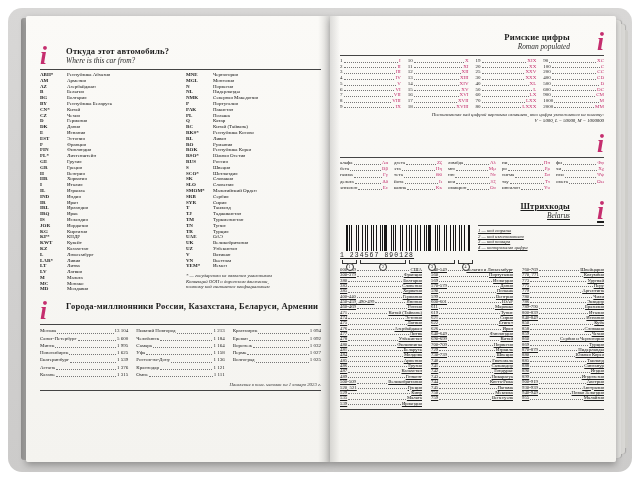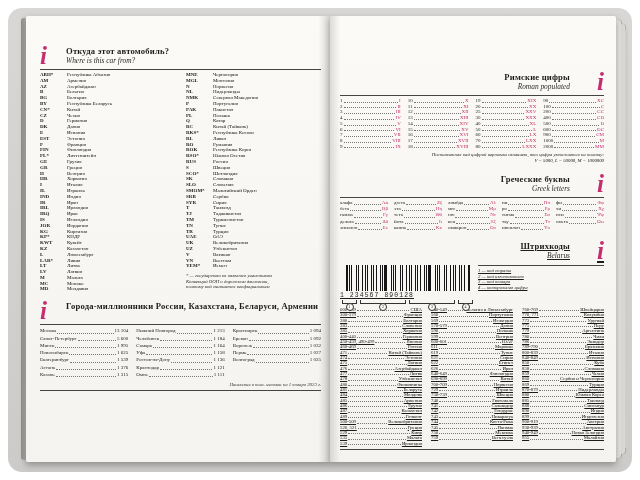--- a/index.html
+++ b/index.html
@@ -616,21 +616,21 @@
       <div class="note">Население в тыс. человек на 1 января 2023 г.</div>
       <hr class="rule" style="margin-top:3px;">
     </section>
 
   </div>
 </div>
 
 <div class="page page-right">
   <div class="inner-r">
 
-    <section style="margin-top:56px;">
+    <section style="margin-top:16px;">
       <div class="sec-head right">
         <div class="titles">
           <div class="title">Римские цифры</div>
           <div class="subtitle">Roman populated</div>
         </div>
         <span class="i-icon">i</span>
       </div>
       <hr class="rule">
       <div class="roman-grid">
 
@@ -849,24 +849,20 @@
             <span class="dots"></span>
             <span class="val">MM</span>
           </div>
         </div>
       <div class="roman-note">Поставленная над цифрой черточка означает, что цифра умножается на тысячу:</div>
       <div class="roman-note" style="margin-top:0;">V̄ = 5000, L̄ = 50000, M̄ = 1000000</div>
     </section>
 
     <section style="margin-top:10px;">
       <div class="sec-head right">
-        <div class="titles">
-          <div class="title">Греческие буквы</div>
-          <div class="subtitle">Greek letters</div>
-        </div>
         <span class="i-icon">i</span>
       </div>
       <hr class="rule">
       <div class="greek-grid">
 
           <div class="lead">
             <span class="nm">альфа</span>
             <span class="dots"></span>
             <span class="val">Αα</span>
           </div>

